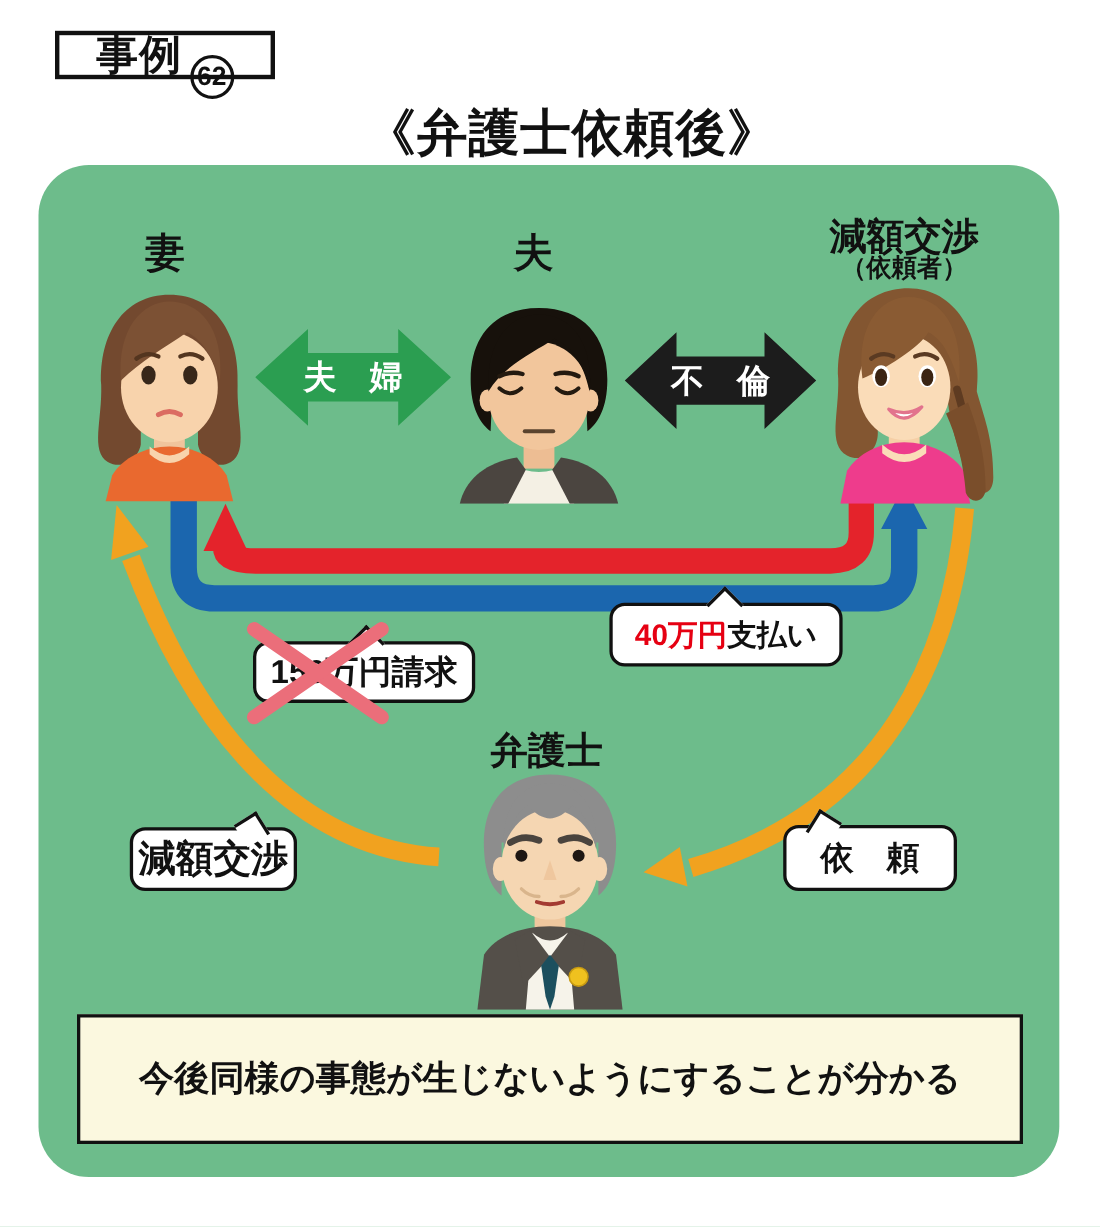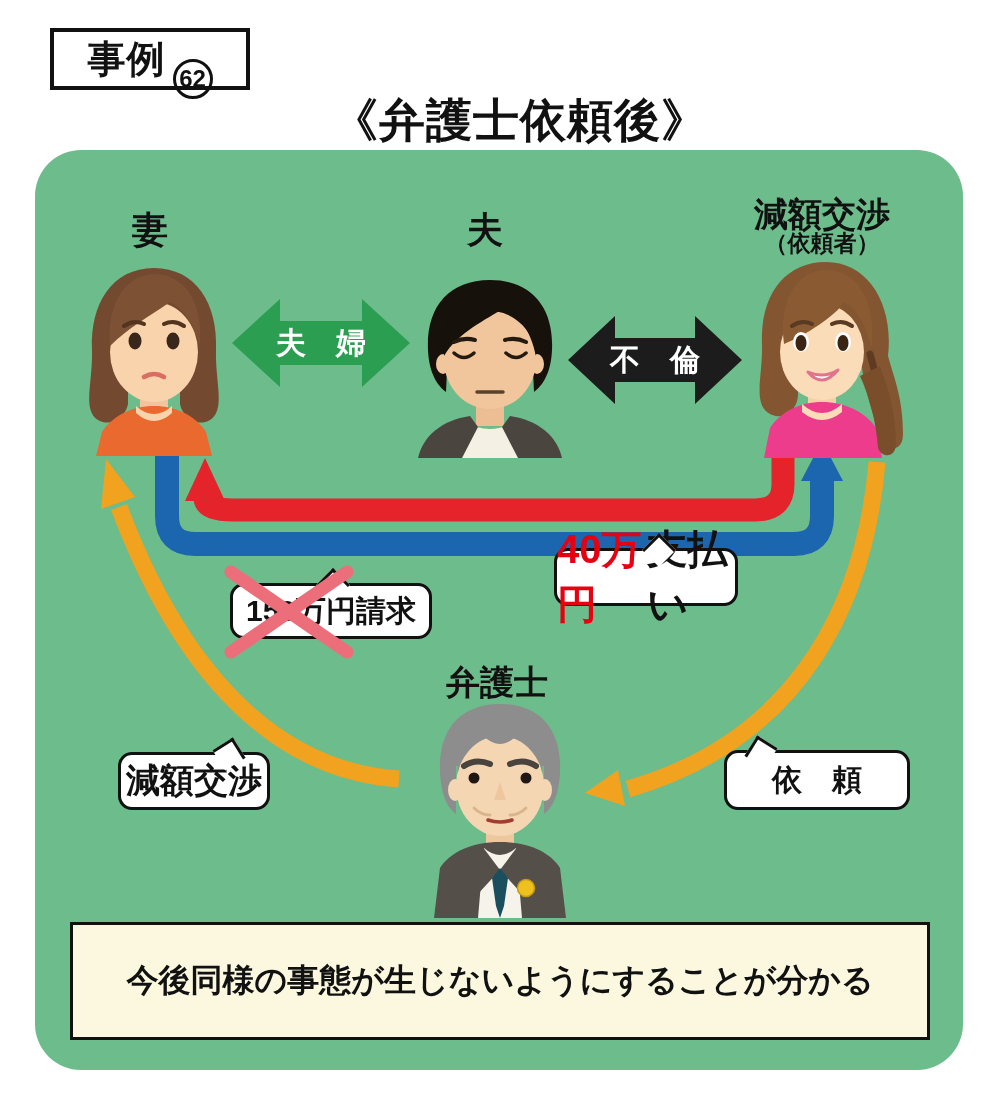--- a/index.html
+++ b/index.html
@@ -1,19 +1,19 @@
 <!DOCTYPE html>
 <html><head>
 <meta charset="utf-8">
 <style>
   html,body{margin:0;padding:0;background:#fff;}
   .canvas{position:relative;width:1000px;height:1115px;background:#ffffff;overflow:hidden;
     font-family:"Liberation Sans","DejaVu Sans",sans-serif;color:#111;}
   
-  .case-badge{position:absolute;left:50px;top:28px;width:200px;height:62px;background:#fff;
+  .case-badge{position:absolute;left:50px;top:28px;width:200px;height:44px;background:#fff;
     border:4px solid #111;box-sizing:border-box;display:flex;align-items:center;justify-content:center;gap:7px;}
   .case-label{font-size:38px;font-weight:900;letter-spacing:1px;}
   .case-number{width:40px;height:40px;border:3px solid #111;border-radius:50%;display:flex;
     align-items:center;justify-content:center;font-size:24px;font-weight:900;box-sizing:border-box;margin-top:40px;}
   .page-title{position:absolute;left:0;top:90px;width:100%;text-align:center;
     font-size:46px;font-weight:900;letter-spacing:1px;padding-left:20px;}
   
   .panel{position:absolute;left:35px;top:150px;width:928px;height:920px;background:#6DBC8B;border-radius:46px;}
   
   .flow{position:absolute;left:0;top:0;width:1000px;height:1115px;z-index:1;pointer-events:none;}
@@ -29,33 +29,33 @@
   .av-wife{left:78px;top:260px;width:152px;height:196px;}
   .av-husband{left:398px;top:268px;width:184px;height:190px;}
   .av-partner{left:742px;top:258px;width:172px;height:200px;}
   .av-lawyer{left:416px;top:696px;width:168px;height:222px;}
   
   .rel{position:absolute;z-index:2;}
   .rel svg{position:absolute;left:0;top:0;}
   .rel .rel-text{position:absolute;left:0;top:0;width:100%;height:100%;display:flex;align-items:center;
     justify-content:center;color:#fff;font-size:30px;font-weight:900;}
   .rel-couple{left:232px;top:297px;width:178px;height:92px;}
-  .rel-affair{left:568px;top:314px;width:174px;height:92px;}
+  .rel-affair{left:568px;top:300px;width:174px;height:92px;}
   
   .bubble{position:absolute;z-index:5;background:#fff;border:3px solid #111;border-radius:14px;
     box-sizing:border-box;display:flex;align-items:center;justify-content:center;font-weight:900;}
   .tail{position:absolute;width:24px;height:24px;background:#fff;
     border-left:3px solid #111;border-top:3px solid #111;box-sizing:border-box;}
   .bub-claim{left:230px;top:583px;width:202px;height:56px;font-size:30px;}
   .bub-claim .tail{left:88px;top:-13px;transform:rotate(45deg);}
-  .bub-payment{left:554px;top:548px;width:184px;height:58px;font-size:40px;}
+  .bub-payment{left:554px;top:548px;width:212px;height:58px;font-size:27px;}
   .bub-payment .tail{left:90px;top:-13px;transform:rotate(45deg);}
   .bub-nego{left:118px;top:752px;width:152px;height:58px;font-size:34px;}
   .bub-nego .tail{left:96px;top:-13px;transform:rotate(58deg);}
-  .bub-request{left:712px;top:750px;width:186px;height:60px;font-size:30px;margin-left:12px;}
+  .bub-request{left:712px;top:750px;width:158px;height:60px;font-size:30px;}
   .bub-request .tail{left:22px;top:-13px;transform:rotate(32deg);}
   .amount-red{color:#E60012;}
   .x-mark{position:absolute;left:-10px;top:-22px;width:132px;height:96px;z-index:6;}
   
   .summary{position:absolute;left:70px;top:922px;width:860px;height:118px;background:#FBF8DF;
     border:3px solid #111;box-sizing:border-box;z-index:3;display:flex;flex-direction:column;
     align-items:center;justify-content:center;}
   .summary div{font-size:32px;font-weight:900;line-height:1.42;white-space:nowrap;}
 </style>
 </head>

